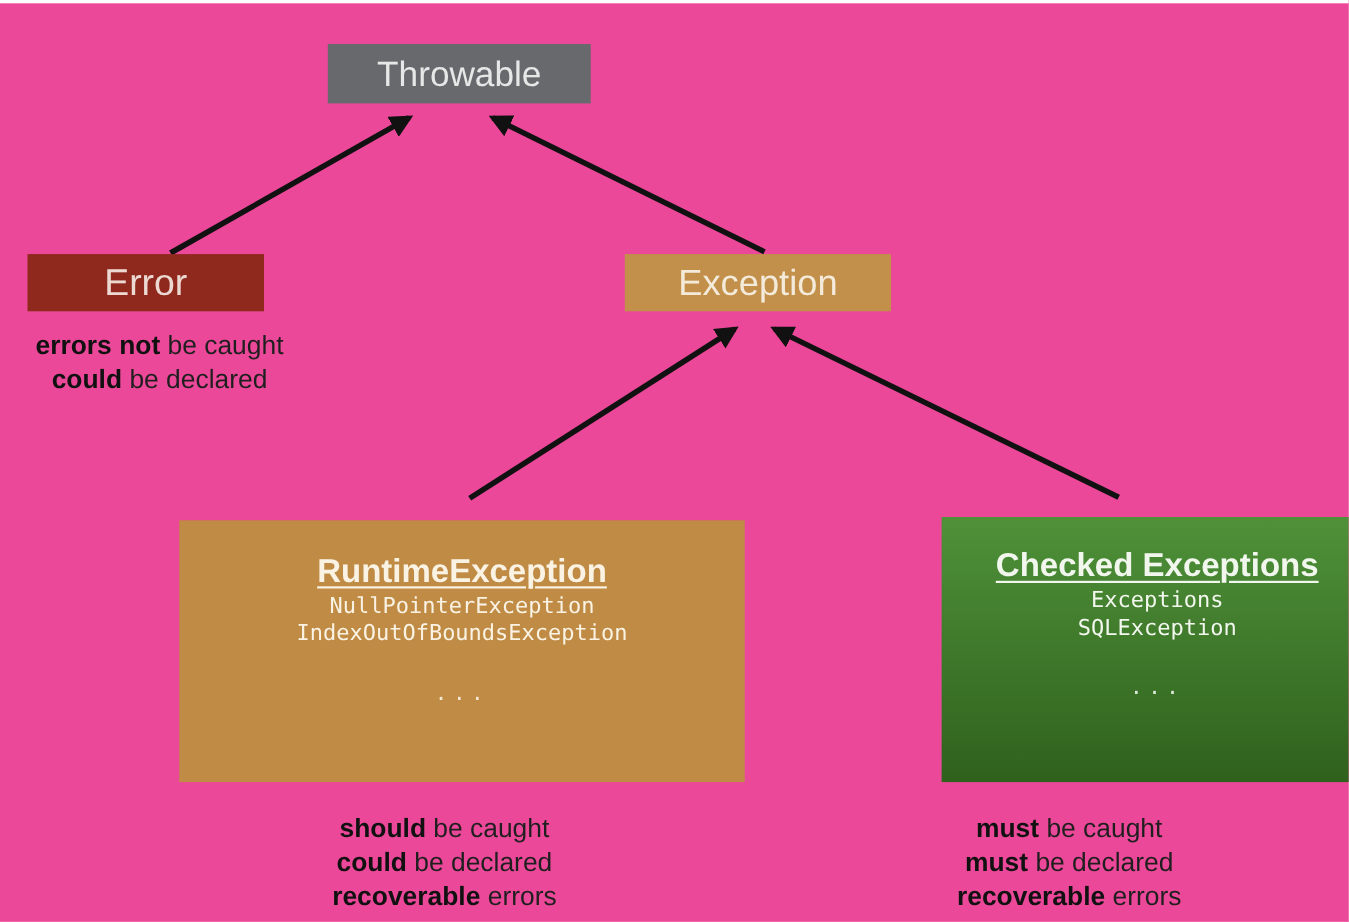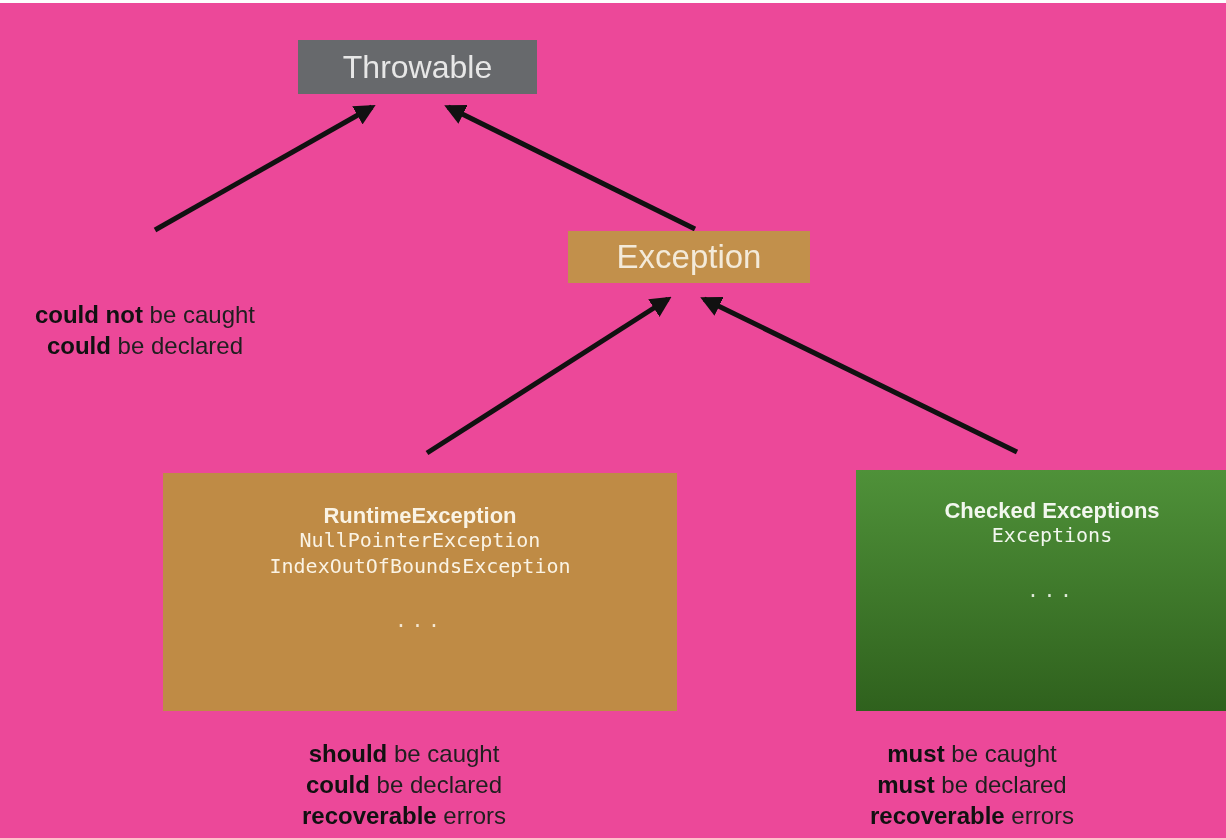--- a/index.html
+++ b/index.html
@@ -49,22 +49,23 @@
   .bignode-runtime {
     left: 163px; top: 470px; width: 514px; height: 238px;
     padding-top: 30px;
   }
   .bignode-checked {
     left: 823px; top: 467px; width: 392px; height: 241px;
     padding-top: 28px;
     color: #f2f7ee;
   }
   .bignode-title {
-    font-size: 22px;
+    font-size: 30px;
     font-weight: 700;
+    text-decoration: underline;
     text-decoration-thickness: 2px;
     text-underline-offset: 4px;
     line-height: 1.15;
   }
   .code-line {
     font-family: "DejaVu Sans Mono", monospace;
     font-size: 20px;
     line-height: 1.28;
     white-space: nowrap;
   }
@@ -101,40 +102,44 @@
     <line x1="155" y1="227" x2="372" y2="104" stroke="#111111" stroke-width="5" marker-end="url(#arrowhead)"></line>
     <line x1="695" y1="226" x2="448" y2="104" stroke="#111111" stroke-width="5" marker-end="url(#arrowhead)"></line>
     <line x1="427" y1="450" x2="668" y2="296" stroke="#111111" stroke-width="5" marker-end="url(#arrowhead)"></line>
     <line x1="1017" y1="449" x2="704" y2="296" stroke="#111111" stroke-width="5" marker-end="url(#arrowhead)"></line>
   </svg>
 
   <div class="node node-throwable" style="background-color: rgb(103, 105, 108);">
     <span>Throwable</span>
   </div>
 
+  <div class="node node-error" style="background-color: rgb(144, 41, 29);">
+    <span>Error</span>
+  </div>
 
   <div class="node node-exception" style="background-color: rgb(194, 144, 75);">
     <span>Exception</span>
   </div>
 
   <div class="bignode bignode-runtime" style="background-color: rgb(191, 139, 69);">
     <div class="bignode-title">RuntimeException</div>
     <div class="code-line">NullPointerException</div>
     <div class="code-line">IndexOutOfBoundsException</div>
     <div class="ellipsis">...</div>
   </div>
 
   <div class="bignode bignode-checked" style="background: linear-gradient(rgb(79, 145, 57), rgb(47, 97, 29)); margin-left: 33px;">
     <div class="bignode-title">Checked Exceptions</div>
     <div class="code-line">Exceptions</div>
+    <div class="code-line">SQLException</div>
     <div class="ellipsis">...</div>
   </div>
 
   <div class="caption caption-error">
-    <div><b>could not</b><span> be caught</span></div>
+    <div><b>errors not</b><span> be caught</span></div>
     <div><b>could</b><span> be declared</span></div>
   </div>
 
   <div class="caption caption-runtime">
     <div><b>should</b><span> be caught</span></div>
     <div><b>could</b><span> be declared</span></div>
     <div><b>recoverable</b><span> errors</span></div>
   </div>
 
   <div class="caption caption-checked">

